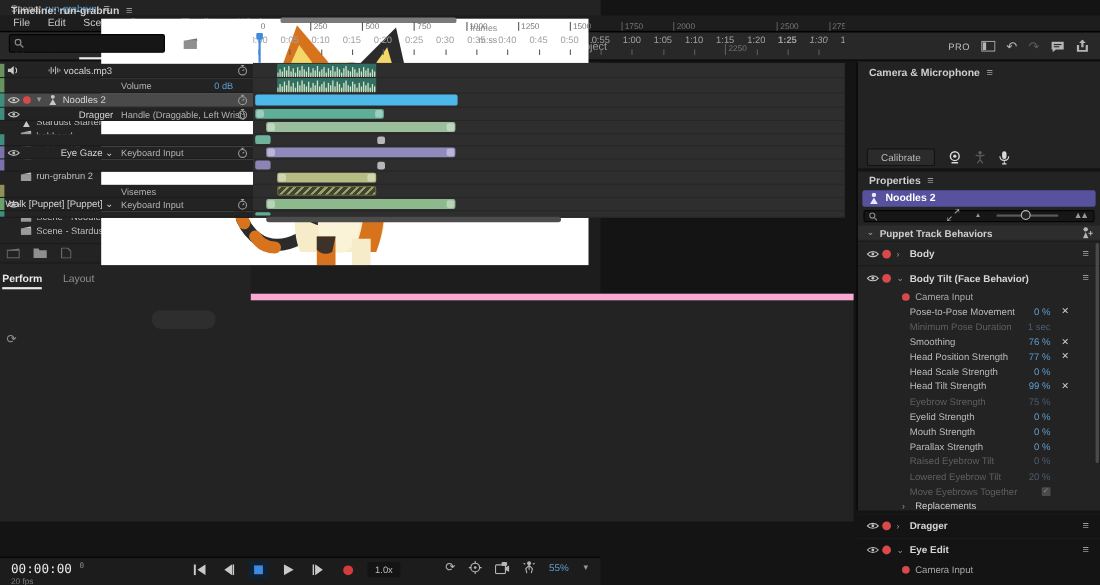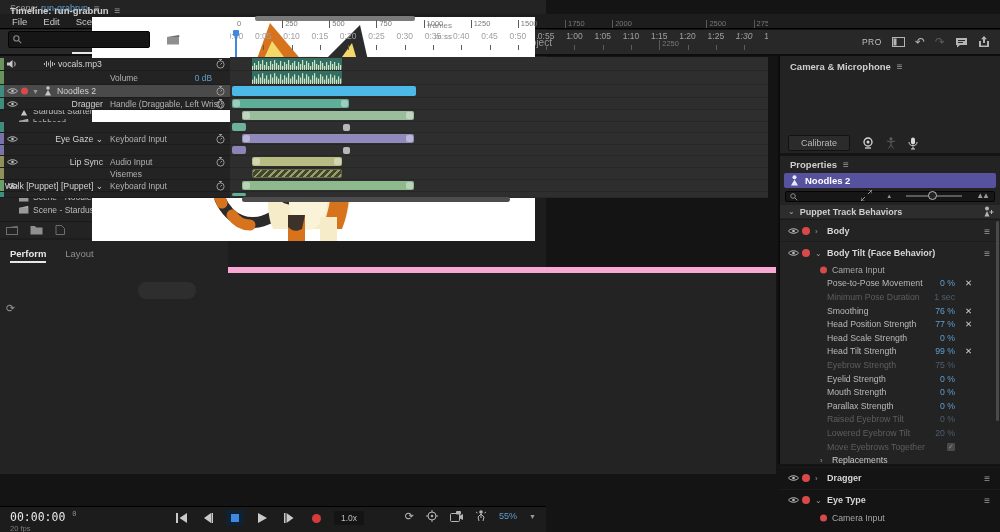--- a/index.html
+++ b/index.html
@@ -338,21 +338,21 @@
         </span>
       <span>
           <svg width="10" height="10" viewBox="0 0 10 10">
             <path d="M1 0.5 H6.5 L9.5 3.5 V9.5 H1 Z" fill="none" stroke="#6e6e6e"></path>
           </svg>
         </span>
     </div>
   </div>
 
   <div id="controls-panel" class="panel">
-    <div style="padding:8px 0 0 10px">
+    <div style="padding:8px 0 0 2px">
       <span class="ctab active">Perform</span>
       <span class="ctab" style="margin-left:16px">Layout</span>
     </div>
     <div id="ghost-btn"></div>
     <div id="refresh-icon">⟳</div>
   </div>
 
   <div id="scene-panel">
     <div id="scene-header">
       <span id="scene-label">Scene:</span>
@@ -618,21 +618,21 @@
         </div>
         <div class="prow behavior">
           <span class="eye-i">
             <svg width="11" height="7" viewBox="0 0 11 7">
               <path d="M0.5 3.5 C3 0.5 8 0.5 10.5 3.5 C8 6.5 3 6.5 0.5 3.5 Z" fill="none" stroke="#c0c0c0"></path>
               <circle cx="5.5" cy="3.5" r="1.3" fill="#c0c0c0"></circle>
             </svg>
           </span>
           <span class="dot-i"></span>
           <span class="chev">⌄</span>
-          <span class="blabel">Eye Type</span>
+          <span class="blabel">Eye Edit</span>
           <span class="bmenu">≡</span>
         </div>
         <div class="prow param bulleted">
           <span class="pbullet"></span>
           <span class="plabel">Camera Input</span>
         </div>
       </div>
     <div id="props-scroll"></div>
   </div>
 
@@ -695,21 +695,21 @@
         <span class="ttick" style="left: 344.42px;">1:00</span>
         <span class="tmark" style="left: 344.42px;"></span>
         <span class="ttick" style="left: 372.705px;">1:05</span>
         <span class="tmark" style="left: 372.705px;"></span>
         <span class="ttick" style="left: 400.99px;">1:10</span>
         <span class="tmark" style="left: 400.99px;"></span>
         <span class="ttick" style="left: 429.275px;">1:15</span>
         <span class="tmark" style="left: 429.275px;"></span>
         <span class="ttick" style="left: 457.56px;">1:20</span>
         <span class="tmark" style="left: 457.56px;"></span>
-        <span class="ttick" style="left: 485.845px;">1:25</span>
+        <span class="ttick" style="left: 485.845px; font-weight: bold;">1:25</span>
         <span class="tmark" style="left: 485.845px;"></span>
         <span class="ttick" style="left: 514.13px; font-style: italic;">1:30</span>
         <span class="tmark" style="left: 514.13px;"></span>
         <span class="ttick" style="left: 542.415px;">1:35</span>
       </div>
     <div id="playhead"></div>
     <div id="tl-body">
         <div id="lanes-bg"></div>
         <div class="lab-row" style="top: 1px; height: 13px;">
           <span class="strip" style="background: rgb(105, 147, 94);"></span>
@@ -925,37 +925,20 @@
             <span class="hdl r"></span>
           </div>
         </div>
         <div class="lab-row" style="top: 88px; height: 11px;">
           <span class="strip" style="background: rgb(122, 115, 171);"></span>
         </div>
         <div class="lane-row" style="top: 88px; height: 11px;">
           <div class="take" style="left: 2px; width: 14px; top: 1px; bottom: 1px; background: rgb(139, 132, 181);"></div>
           <span class="lone-hdl" style="left: 113px; top: 2px;"></span>
         </div>
-        <div class="lab-row" style="top: 99px; height: 12px;">
-          <span class="strip" style="background: rgb(143, 145, 88);"></span>
-          <span class="tl-eye">
-            <svg width="11" height="7" viewBox="0 0 11 7">
-              <path d="M0.5 3.5 C3 0.5 8 0.5 10.5 3.5 C8 6.5 3 6.5 0.5 3.5 Z" fill="none" stroke="#c0c0c0"></path>
-              <circle cx="5.5" cy="3.5" r="1.3" fill="#c0c0c0"></circle>
-            </svg>
-          </span>
-          <span class="tname">Lip Sync</span>
-          <span class="tsub">Audio Input</span>
-          <span class="tarm">
-            <svg width="9" height="10" viewBox="0 0 9 10">
-              <circle cx="4.5" cy="5.5" r="3.6" fill="none" stroke="#9a9a9a"></circle>
-              <path d="M3 0.5 H6 M4.5 1 V2 M4.5 5.5 L6 4" stroke="#9a9a9a"></path>
-            </svg>
-          </span>
-        </div>
         <div class="lane-row" style="top: 99px; height: 12px;">
           <div class="take" style="left: 22px; width: 90px; top: 1px; bottom: 1px; background: rgb(183, 188, 131);">
             <span class="hdl l"></span>
             <span class="hdl r"></span>
           </div>
         </div>
         <div class="lab-row" style="top: 111px; height: 12px;">
           <span class="strip" style="background: rgb(143, 145, 88);"></span>
           <span class="tsub">Visemes</span>
         </div>

